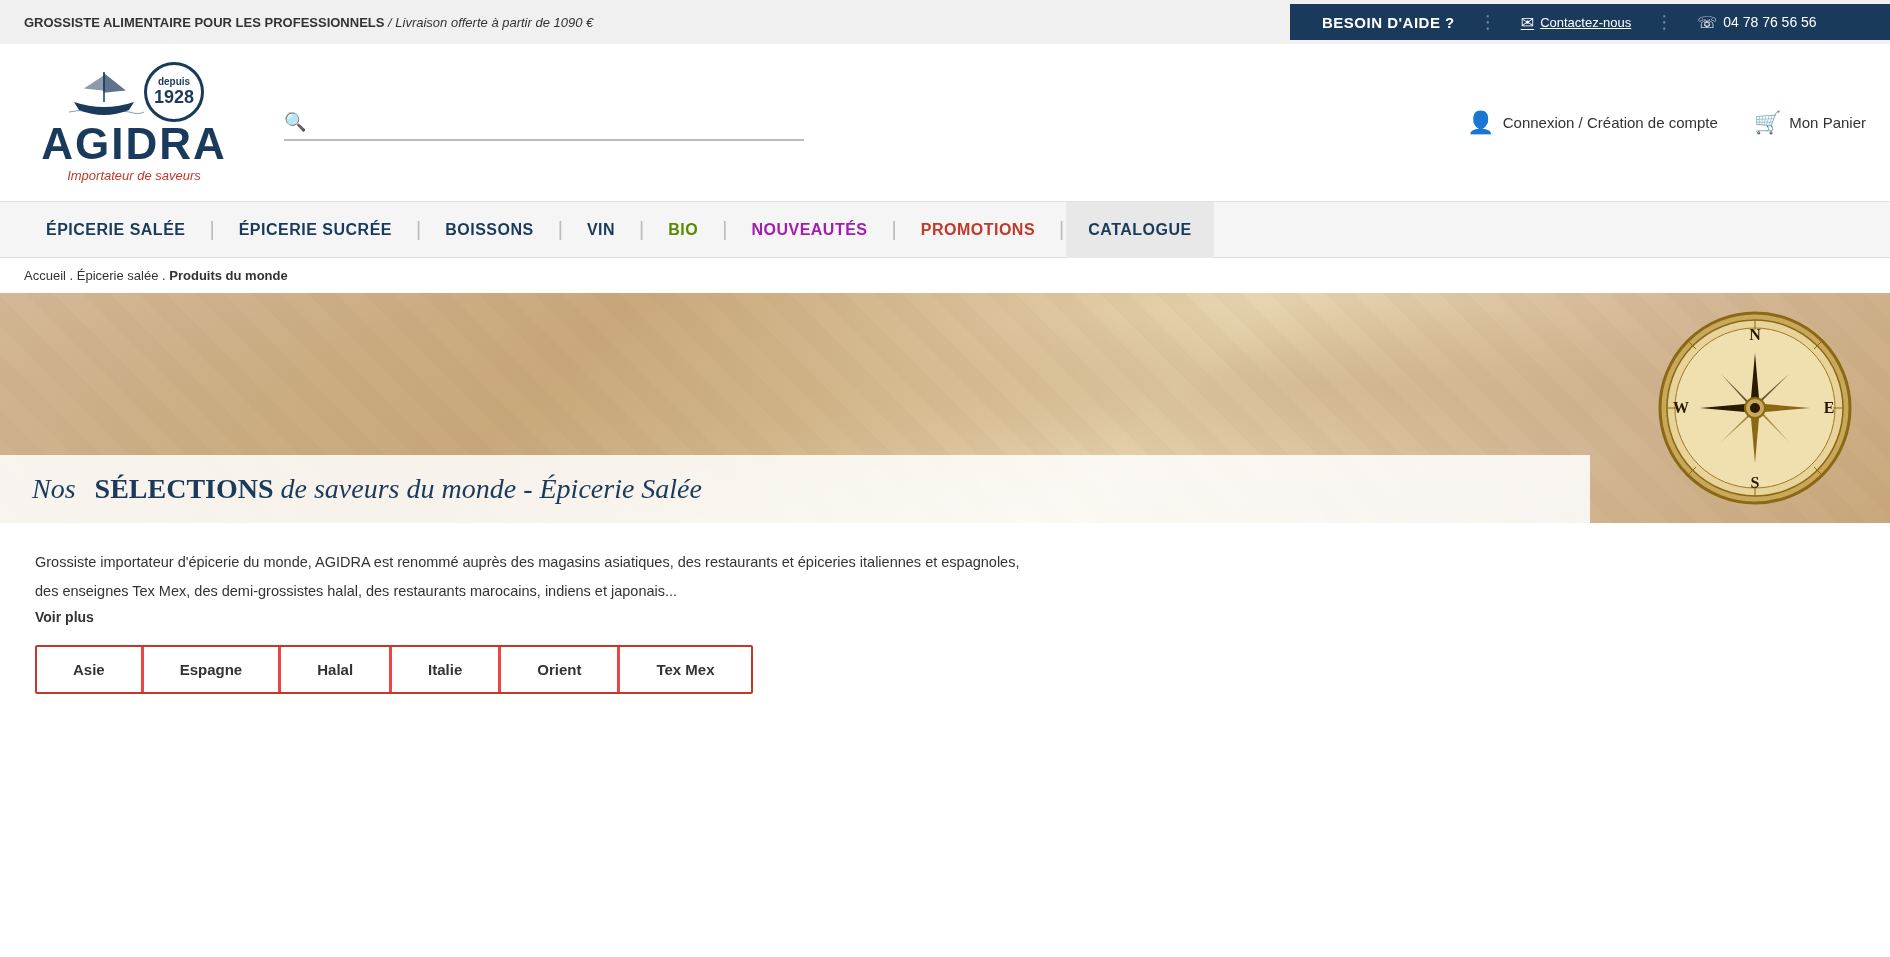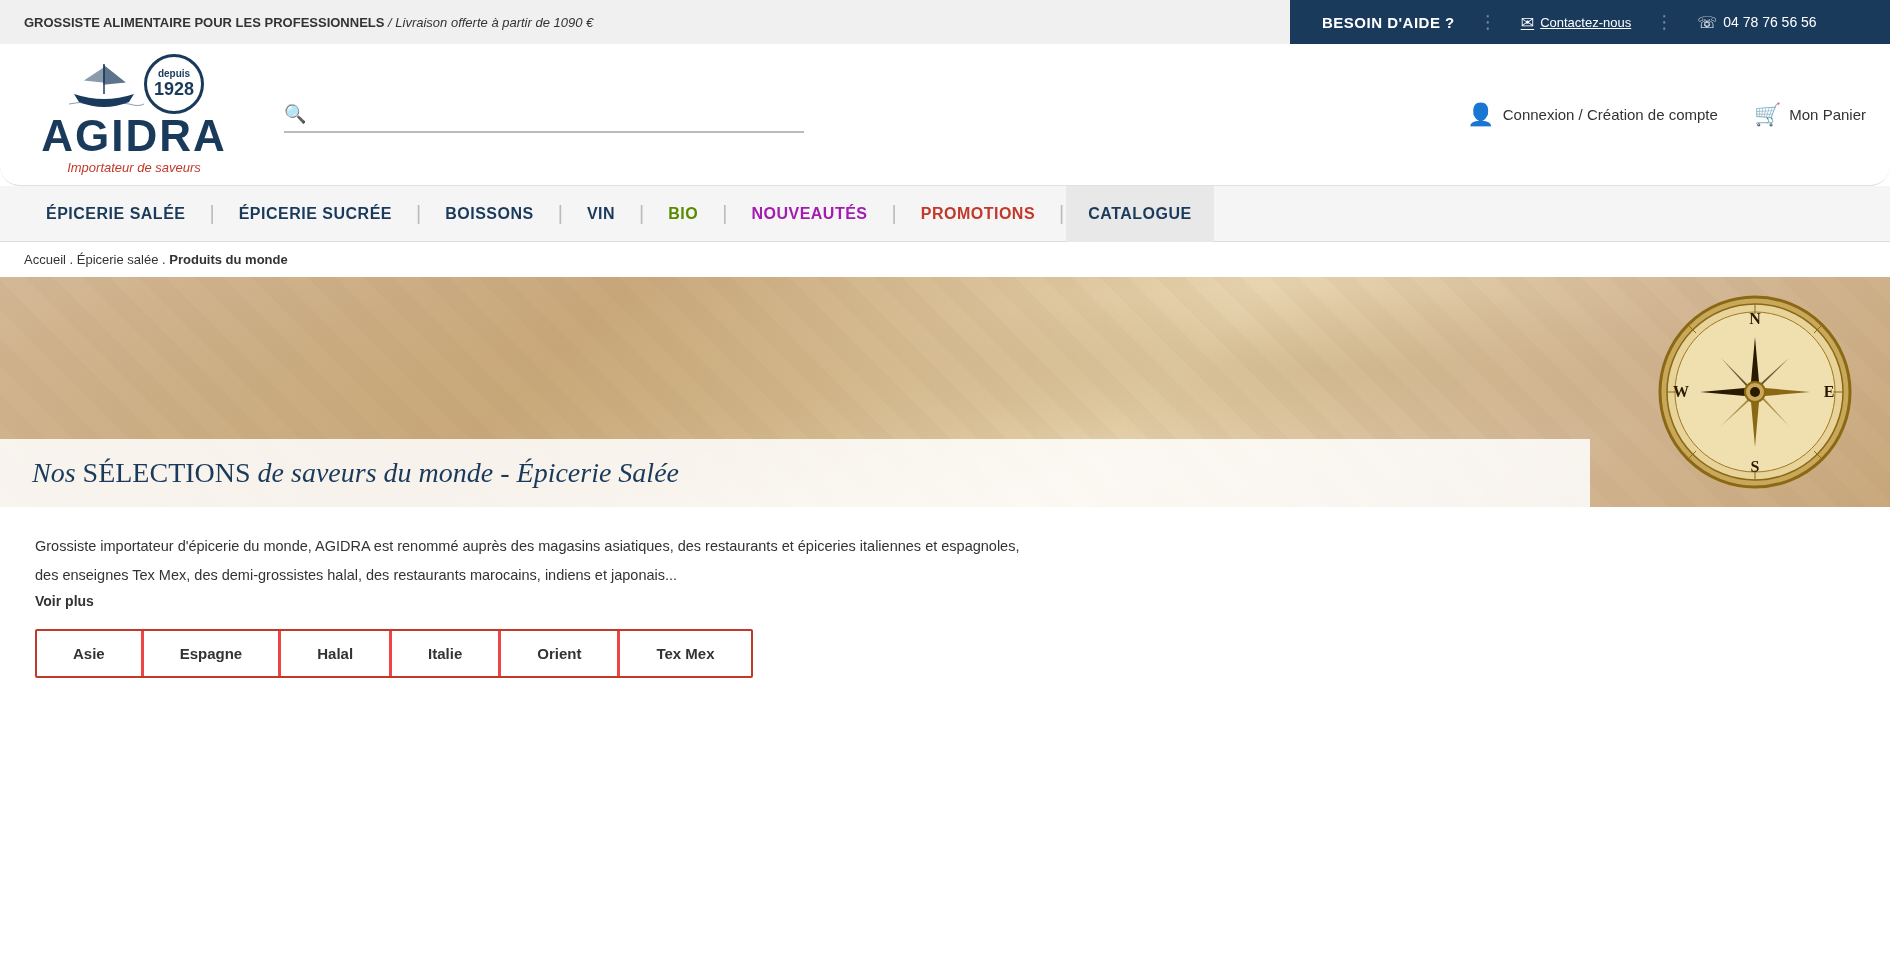--- a/index.html
+++ b/index.html
@@ -15,21 +15,21 @@
     .top-bar-left {
       flex: 1;
       padding-left: 24px;
       font-size: 13px;
       color: #333;
     }
     .top-bar-left span { font-weight: bold; text-align: center; }
     .top-bar-left em { font-style: italic; font-weight: normal; }
     .top-bar-right {
       background: #1a3a5c;
-      height: 44px;
+      height: 36px;
       display: flex;
       align-items: center;
       padding: 0 32px;
       gap: 24px;
       min-width: 600px;
     }
     .top-bar-right .besoin {
       color: #fff;
       font-weight: bold;
       font-size: 15px;
@@ -50,24 +50,23 @@
       display: flex;
       align-items: center;
       gap: 6px;
     }
     .separator-v { color: #fff; opacity: 0.4; font-size: 18px; }
 
     
     .header {
       display: flex;
       align-items: center;
-      padding: 10px 24px;
+      padding: 18px 24px;
       border-bottom: 1px solid #e0e0e0;
       background: #fff;
-      border-radius: 20px;
     }
     .logo-area {
       display: flex;
       flex-direction: column;
       align-items: center;
       min-width: 220px;
     }
     .logo-ship-since {
       display: flex;
       align-items: center;
@@ -229,21 +228,21 @@
       right: 300px;
       background: rgba(255,255,255,0.85);
       padding: 18px 32px;
     }
     .hero-title {
       font-family: Georgia, 'Times New Roman', serif;
       font-size: 28px;
       color: #1a3a5c;
       font-style: italic;
     }
-    .hero-title strong { font-weight: 400; font-style: normal; }
+    .hero-title strong { font-weight: 700; font-style: normal; margin-left: 12px; }
     .compass-area {
       position: absolute;
       right: 20px;
       top: 10px;
       width: 230px;
       height: 210px;
       display: flex;
       align-items: center;
       justify-content: center;
     }

